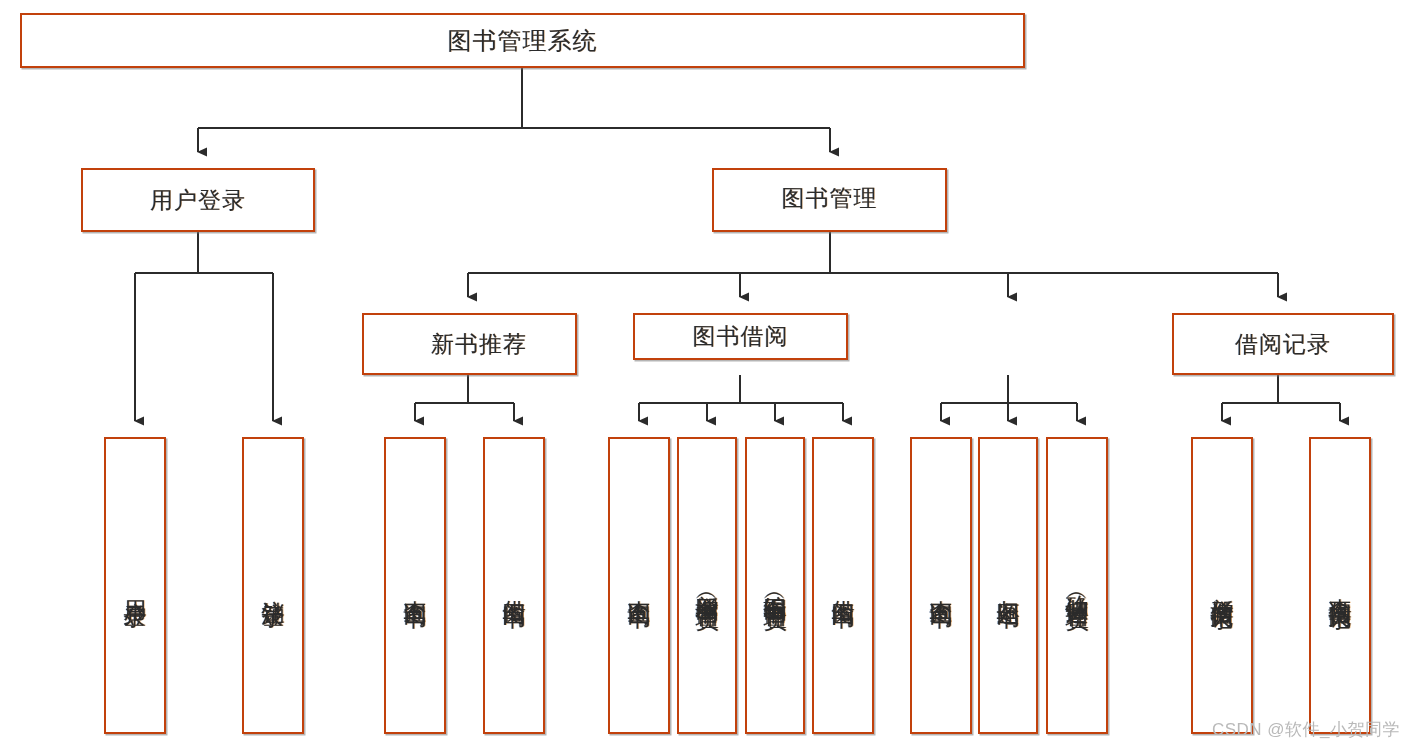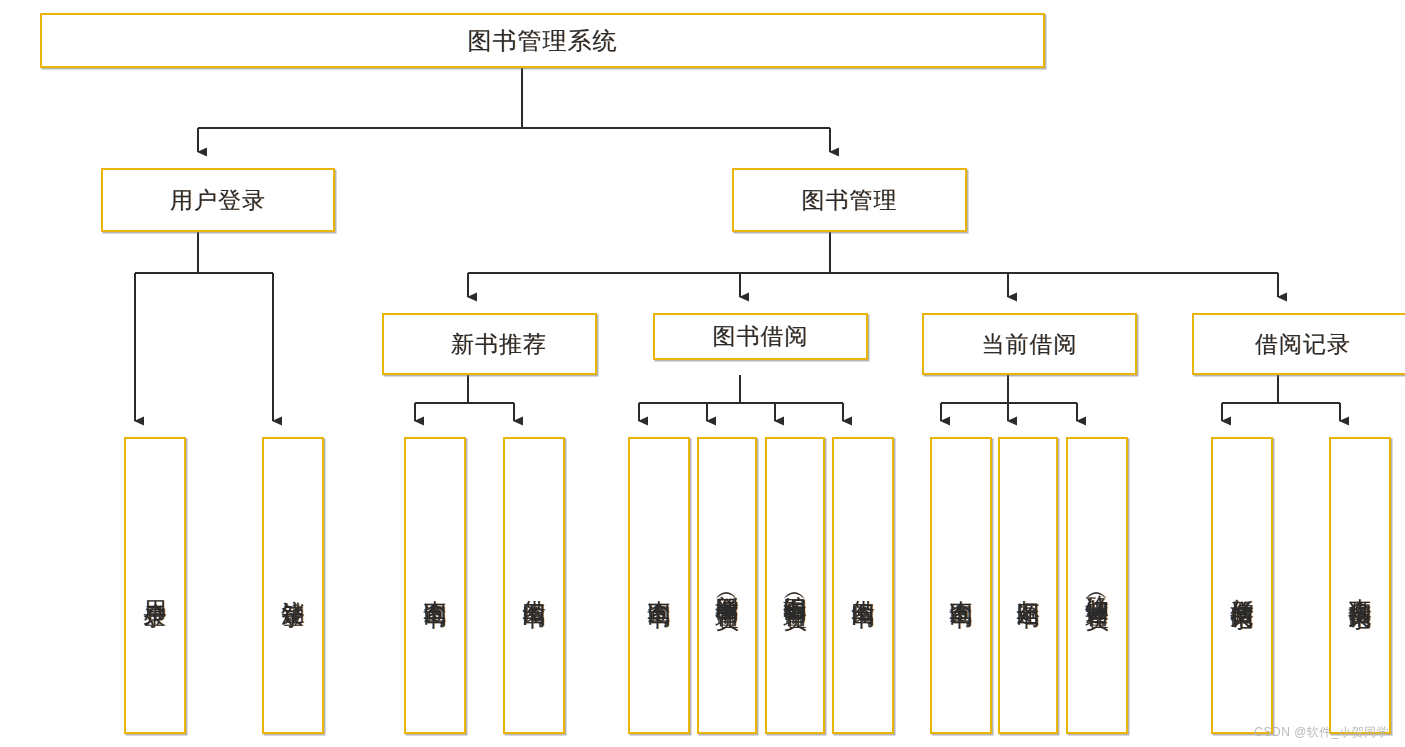--- a/index.html
+++ b/index.html
@@ -10,26 +10,25 @@
     overflow:hidden;
   }
   #stage{position:relative;width:1405px;height:747px;}
 
   svg#edges{position:absolute;left:0;top:0;width:1405px;height:747px;pointer-events:none;}
 
   .node{
     position:absolute;
     box-sizing:border-box;
     background:#ffffff;
-    border:2px solid #eab308;
+    border:2px solid #c2410c;
     box-shadow:1.5px 1.5px 0 0 rgba(120,120,120,0.55);
     display:flex;
     align-items:center;
     justify-content:center;
-    margin-left:20px;
   }
   .node .label{
     color:#2b2b2b;
     letter-spacing:1px;
     white-space:nowrap;
     text-shadow:0.6px 0 0 rgba(215,140,60,0.55), -0.6px 0 0 rgba(110,160,220,0.45);
   }
 
   
   .h-node .label{font-size:23px;line-height:1;}
@@ -42,22 +41,22 @@
     text-orientation:upright;
     font-size:23px;
     line-height:1.18;
     letter-spacing:2px;
     white-space:normal;
     max-height:270px;
   }
 
   #watermark{
     position:absolute;
-    right:16px;bottom:6px;
-    font-size:12px;
+    right:5px;bottom:6px;
+    font-size:17px;
     color:#b9b9b9;
     letter-spacing:0.5px;
     white-space:nowrap;
     pointer-events:none;
   }
 </style>
 </head>
 <body>
 
 <div id="stage">
@@ -112,32 +111,29 @@
     </g>
   </svg>
 
   <div class="node h-node root" style="left:20px;top:13px;width:1005px;height:55px;">
     <span class="label">图书管理系统</span>
   </div>
 
   <div class="node h-node" style="left:81px;top:168px;width:234px;height:64px;">
     <span class="label">用户登录</span>
   </div>
-  <div class="node h-node" style="left:712px;top:168px;width:235px;height:64px;">
+  <div class="node h-node" style="left:712px;top:168px;width:235px;height:64px;font-family:Liberation Mono, monospace;">
     <span class="label">图书管理</span>
   </div>
 
   <div class="node h-node" style="left:362px;top:313px;width:215px;height:62px;padding-left:19px;">
     <span class="label">新书推荐</span>
   </div>
   <div class="node h-node" style="left:633px;top:313px;width:215px;height:47px;">
     <span class="label">图书借阅</span>
-  </div>
-  <div class="node h-node" style="left:902px;top:313px;width:215px;height:62px;">
-    <span class="label">当前借阅</span>
   </div>
   <div class="node h-node" style="left:1172px;top:313px;width:222px;height:62px;">
     <span class="label">借阅记录</span>
   </div>
 
   <div class="node v-node" style="left:104px;top:437px;width:62px;height:297px;">
     <span class="label">用户登录</span>
   </div>
   <div class="node v-node" style="left:242px;top:437px;width:62px;height:297px;">
     <span class="label">注销登录</span>

